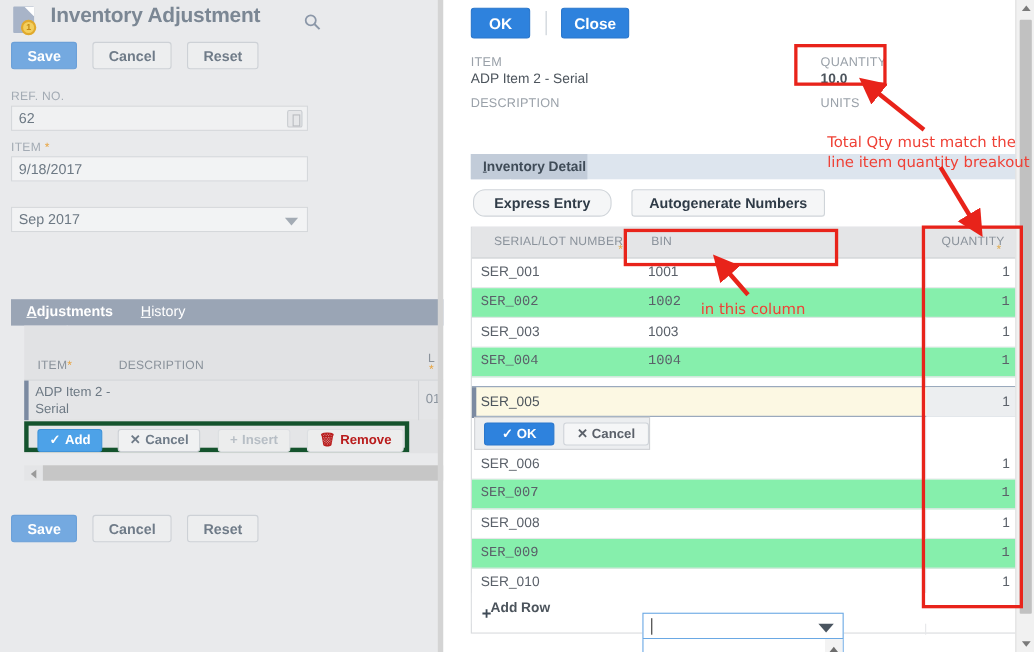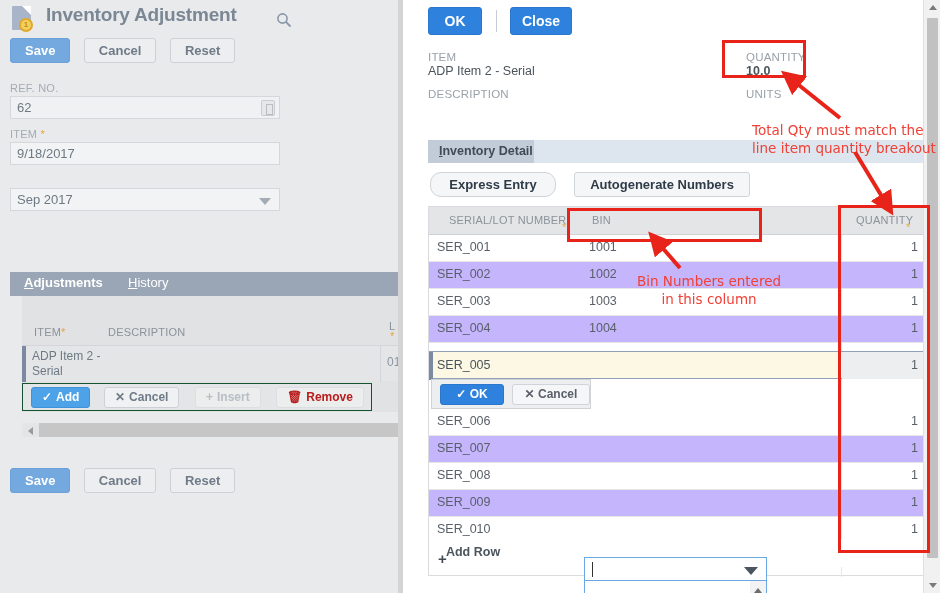--- a/index.html
+++ b/index.html
@@ -141,21 +141,21 @@
     position: absolute; left: 365px; top: 9px;
     font-size: 12px; color: #8b949e;
   }
   #grid-row-divider {
     position: absolute; left: 358px; top: 0; width: 1px; height: 36px;
     background: #d3d5d8;
   }
 
   #row-actions {
     position: absolute; left: 22px; top: 383px; width: 350px; height: 28px;
-    background: #e4e5e7; border: 1px solid #14532d;
+    background: #e4e5e7; border: 4px solid #14532d;
   }
   .mini-btn {
     position: absolute; top: 3px; height: 21px; line-height: 19px;
     font-size: 12px; font-weight: bold; border-radius: 3px;
     padding: 0 10px; white-space: nowrap;
   }
   #mb-add { left: 8px; background: #4da2e8; color: #fff; border: 1px solid #3f93d9; }
   #mb-cancel { left: 81px; background: #f0f1f2; color: #6f7b88; border: 1px solid #cdd1d6; }
   #mb-insert { left: 172px; background: #eceded; color: #b7bec5; border: 1px solid #dcdfe2; }
   #mb-remove { left: 253px; background: #eceded; color: #b91c1c; border: 1px solid #dcdfe2; }
@@ -268,21 +268,21 @@
   #th-serial { left: 20px; top: 7px; }
   #th-serial-star { left: 133px; top: 14px; color: #e0ab4e; font-size: 11px; }
   #th-bin { left: 163px; top: 7px; }
   #th-qty { left: 427px; top: 7px; }
   #th-qty-star { left: 477px; top: 14px; color: #e0ab4e; font-size: 11px; }
 
   .trow {
     position: absolute; left: 0; width: 498px; height: 27px;
     border-bottom: 1px solid #e6e7e9;
   }
-  .trow.alt { background: #c4b5fd; }
+  .trow.alt { background: #86efac; font-family: Liberation Mono, monospace; }
   .trow .c-serial {
     position: absolute; left: 8px; top: 5px;
     font-size: 12.5px; color: #5a6069;
   }
   .trow .c-bin {
     position: absolute; left: 160px; top: 5px;
     font-size: 12.5px; color: #5a6069;
   }
   .trow .c-qty {
     position: absolute; right: 9px; top: 5px;
@@ -617,21 +617,20 @@
 
   <div class="annot-box" id="ab-qty"></div>
   <div class="annot-box" id="ab-bin"></div>
   <div class="annot-box" id="ab-qtycol"></div>
 
   <div class="annot-text" id="at-total">
     <div>Total Qty must match the</div>
     <div>line item quantity breakout</div>
   </div>
   <div class="annot-text" id="at-bin">
-    <div>Bin Numbers entered</div>
     <div style="text-align:center;">in this column</div>
   </div>
 
   <svg class="annot-arrow" style="left:0; top:0; width:940px; height:593px;">
     <defs>
       <marker id="ah" markerWidth="7" markerHeight="7" refX="1.5" refY="3" orient="auto">
         <path d="M0,0 L6,3 L0,6 z" fill="#e8231a"></path>
       </marker>
     </defs>
     <line x1="840" y1="118" x2="795" y2="82" stroke="#e8231a" stroke-width="4" marker-end="url(#ah)"></line>

